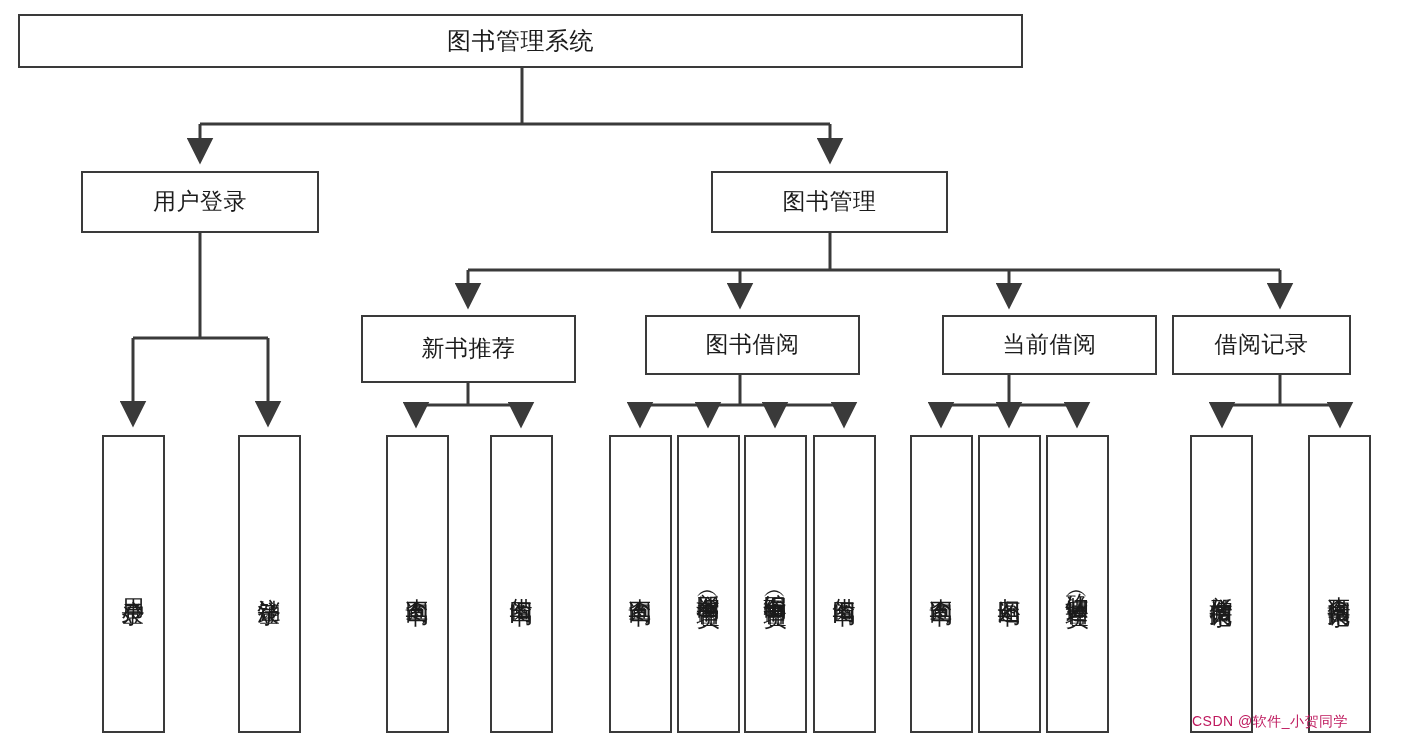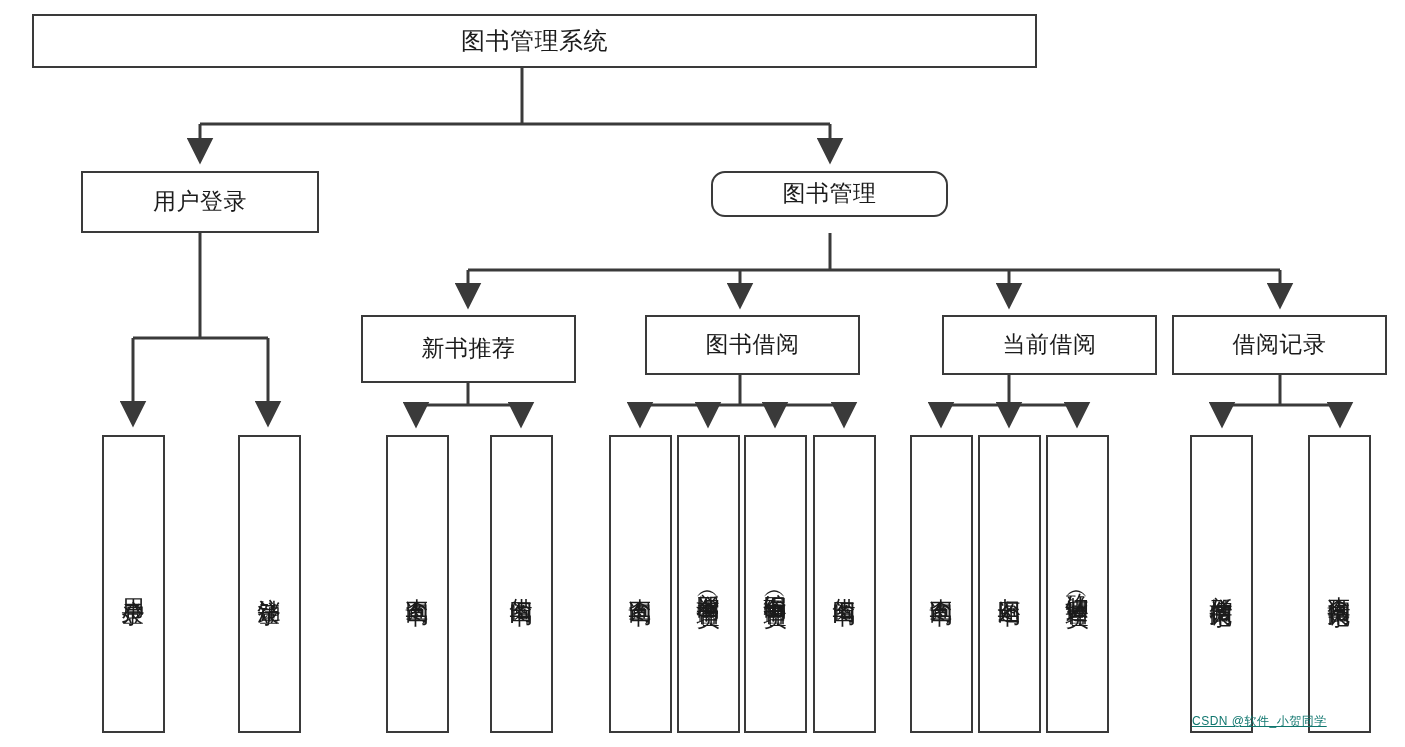--- a/index.html
+++ b/index.html
@@ -57,26 +57,25 @@
   .node.vert .lbl {
     writing-mode: vertical-rl;
     text-orientation: upright;
     font-size: 23px;
     line-height: 1.05;
     letter-spacing: 2px;
     white-space: nowrap;
   }
   .watermark {
     position: absolute;
-    font-size: 12px;
-    color: #0f766e;
+    font-size: 14px;
+    color: #be185d;
     white-space: nowrap;
     letter-spacing: 0.5px;
     pointer-events: none;
-    text-decoration: underline;
   }
 </style>
 </head>
 <body>
 
 <div id="canvas">
 
   <svg id="wires" viewBox="0 0 1405 747">
     <defs>
       <marker id="arrow" viewBox="0 0 12 12" refX="10" refY="6" markerWidth="9" markerHeight="9" orient="auto-start-reverse">
@@ -120,45 +119,45 @@
       <path d="M 1009 405 L 1009 424" marker-end="url(#arrow)"></path>
       <path d="M 1077 405 L 1077 424" marker-end="url(#arrow)"></path>
 
       <path d="M 1280 375 L 1280 405"></path>
       <path d="M 1222 405 L 1340 405"></path>
       <path d="M 1222 405 L 1222 424" marker-end="url(#arrow)"></path>
       <path d="M 1340 405 L 1340 424" marker-end="url(#arrow)"></path>
     </g>
   </svg>
 
-  <div class="node horiz root" style="left:32px; top:14px; width:1005px; height:54px;">
+  <div class="node horiz root" style="left:18px; top:14px; width:1005px; height:54px;">
     <span class="lbl">图书管理系统</span>
   </div>
 
   <div class="node horiz" style="left:81px; top:171px; width:238px; height:62px;">
     <span class="lbl">用户登录</span>
   </div>
 
-  <div class="node horiz" style="left:711px; top:171px; width:237px; height:46px;border-radius:14px;">
+  <div class="node horiz" style="left:711px; top:171px; width:237px; height:62px;">
     <span class="lbl">图书管理</span>
   </div>
 
   <div class="node horiz" style="left:361px; top:315px; width:215px; height:68px;">
     <span class="lbl">新书推荐</span>
   </div>
 
   <div class="node horiz" style="left:633px; top:315px; width:215px; height:60px;margin-left:12px;">
     <span class="lbl">图书借阅</span>
   </div>
 
   <div class="node horiz" style="left:902px; top:315px; width:215px; height:60px;margin-left:40px;">
     <span class="lbl">当前借阅</span>
   </div>
 
-  <div class="node horiz" style="left:1172px; top:315px; width:215px; height:60px;">
+  <div class="node horiz" style="left:1172px; top:315px; width:179px; height:60px;">
     <span class="lbl">借阅记录</span>
   </div>
 
   <div class="node vert" style="left:102px; top:435px; width:63px; height:298px;">
     <span class="lbl">用户登录</span>
   </div>
   <div class="node vert" style="left:238px; top:435px; width:63px; height:298px;">
     <span class="lbl">注销登录</span>
   </div>
 

